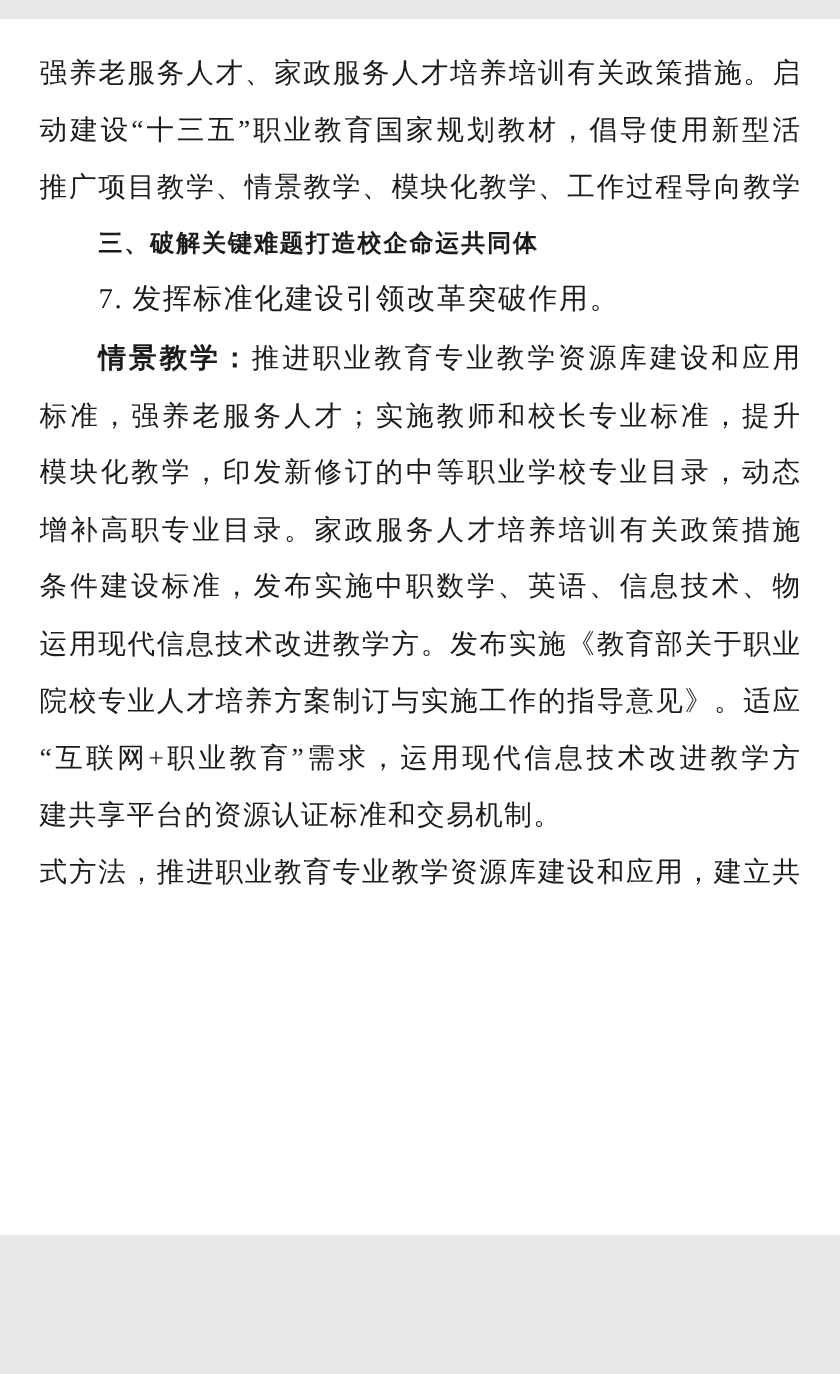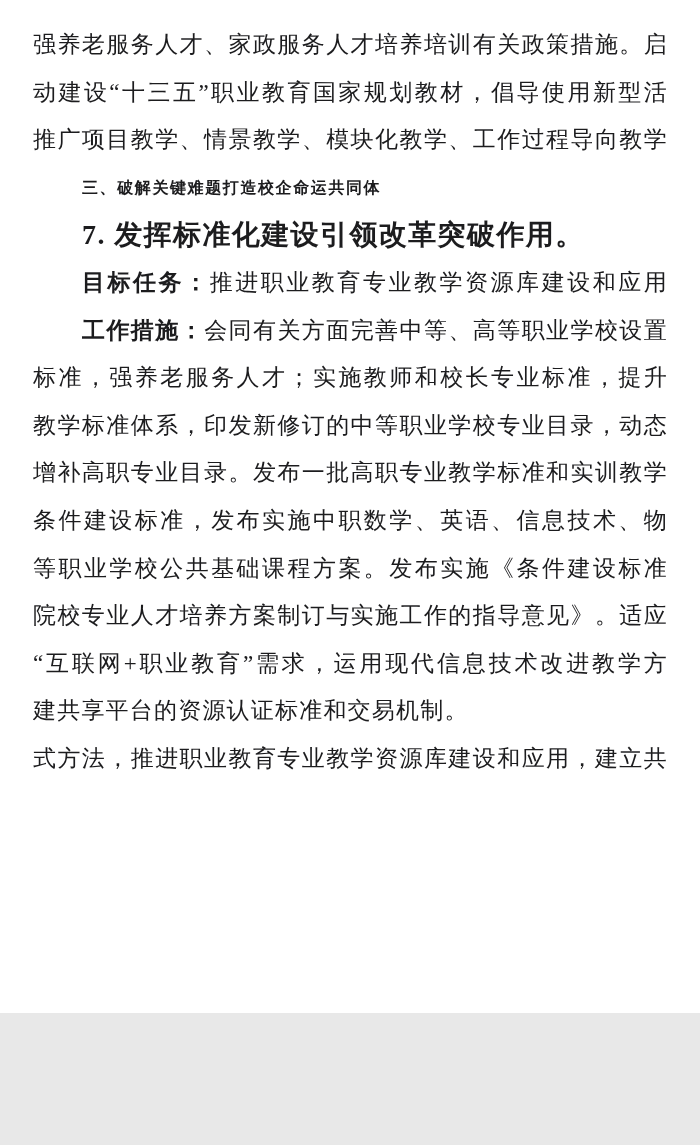--- a/index.html
+++ b/index.html
@@ -4,21 +4,21 @@
 <style>
   html, body {
     margin: 0;
     padding: 0;
     background: #e8e8e8;
   }
   .page {
     position: relative;
     width: 700px;
     height: 1013px;
-    margin: 0 auto;
+    margin: 16px auto;
     background: #ffffff;
     box-sizing: border-box;
     padding: 21px 32px 0 33px;
     font-family: "Liberation Serif", "DejaVu Serif", serif;
     color: #1c1c1e;
     overflow: hidden;
   }
   .ln {
     line-height: 47.6px;
     height: 47.6px;
@@ -30,26 +30,26 @@
   }
   .ln.short {
     text-align-last: left;
   }
   .ln.ind {
     padding-left: 49px;
   }
   .h1 {
     font-family: "Liberation Sans", "DejaVu Sans", sans-serif;
     font-weight: 700;
-    font-size: 16px;
+    font-size: 20px;
     letter-spacing: 1.6px;
   }
   .h2 {
-    font-weight: 700;
-    font-size: 28px;
+    font-weight: 400;
+    font-size: 24px;
     letter-spacing: 1.4px;
   }
   .lbl {
     font-family: "Liberation Sans", "DejaVu Sans", sans-serif;
     font-weight: 700;
   }
   .footer {
     position: absolute;
     top: 1091px;
     left: 0;
@@ -66,28 +66,27 @@
 <div class="page">
 
   <div class="ln">强养老服务人才、家政服务人才培养培训有关政策措施。启</div>
   <div class="ln">动建设“十三五”职业教育国家规划教材，倡导使用新型活</div>
   <div class="ln">推广项目教学、情景教学、模块化教学、工作过程导向教学</div>
 
   <div class="ln ind h1 short">三、破解关键难题打造校企命运共同体</div>
 
   <div class="ln ind h2 short">7. 发挥标准化建设引领改革突破作用。</div>
 
-  <div class="ln ind"><span class="lbl">目标任务：</span><span>推进职业教育专业教学资源库建设和应用</span></div>
+  <div class="ln ind"><span class="lbl">情景教学：</span><span>推进职业教育专业教学资源库建设和应用</span></div>
 
-  <div class="ln ind"><span class="lbl">工作措施：</span><span>会同有关方面完善中等、高等职业学校设置</span></div>
   <div class="ln">标准，强养老服务人才；实施教师和校长专业标准，提升</div>
-  <div class="ln">教学标准体系，印发新修订的中等职业学校专业目录，动态</div>
-  <div class="ln">增补高职专业目录。发布一批高职专业教学标准和实训教学</div>
+  <div class="ln">模块化教学，印发新修订的中等职业学校专业目录，动态</div>
+  <div class="ln">增补高职专业目录。家政服务人才培养培训有关政策措施</div>
   <div class="ln">条件建设标准，发布实施中职数学、英语、信息技术、物理、</div>
-  <div class="ln">等职业学校公共基础课程方案。发布实施《条件建设标准</div>
+  <div class="ln">运用现代信息技术改进教学方。发布实施《教育部关于职业</div>
   <div class="ln">院校专业人才培养方案制订与实施工作的指导意见》。适应</div>
   <div class="ln">“互联网+职业教育”需求，运用现代信息技术改进教学方</div>
   <div class="ln short">建共享平台的资源认证标准和交易机制。</div>
   <div class="ln">式方法，推进职业教育专业教学资源库建设和应用，建立共</div>
 
 
   <div class="footer">5</div>
 </div>
 
 </body></html>

